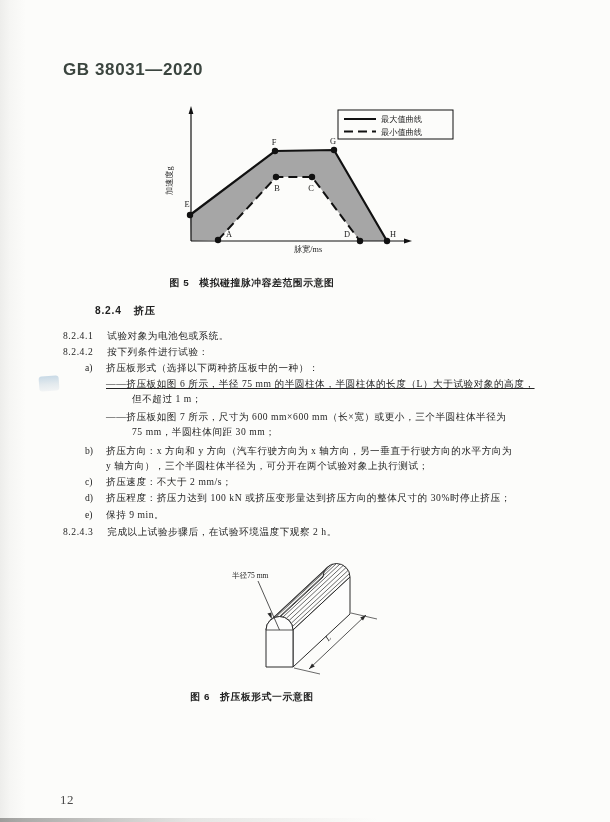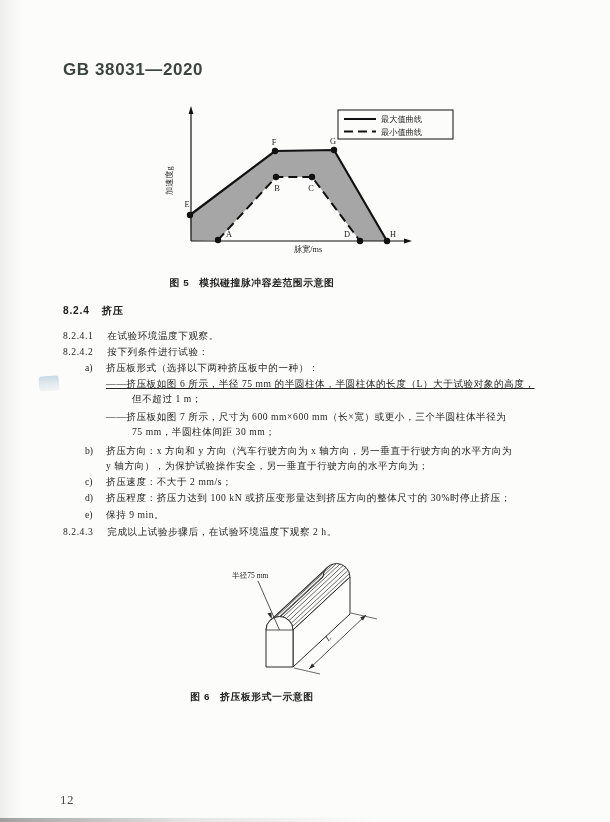--- a/index.html
+++ b/index.html
@@ -54,21 +54,21 @@
   .radius-label { font-size:7.6px; }
 
   .textblock-line {
     position:absolute; font-size:9.6px; letter-spacing:.55px;
     white-space:nowrap; color:#242424;
   }
   .sec-heading {
     font-family:"Liberation Sans","DejaVu Sans",sans-serif;
     font-weight:bold; font-size:10.2px; letter-spacing:.8px; color:#1e1e1e;
   }
-  .sec-heading .num { margin-right:12px; }
+  .sec-heading .num { margin-right:12px;margin-left:32px; }
   .clause .num { margin-right:14px; }
   .item-label { position:absolute; font-size:9.6px; color:#242424; }
   .page-number {
     position:absolute; left:60px; top:792px;
     font-size:13px; color:#4a4a4a; letter-spacing:.5px;
   }
 </style>
 </head>
 <body>
 
@@ -121,39 +121,39 @@
 
 <div class="fig-caption fig5-caption">
   <span class="cap-label">图 5</span><span>模拟碰撞脉冲容差范围示意图</span>
 </div>
 
 <div class="textblock-line sec-heading" style="left:63px; top:304px;">
   <span class="num">8.2.4</span><span>挤压</span>
 </div>
 
 <div class="textblock-line clause" style="left:63px; top:330px;">
-  <span class="num">8.2.4.1</span><span>在试验环境温度下观察。</span>
+  <span class="num">8.2.4.1</span><span>试验对象为电池包或系统。</span>
 </div>
 
 <div class="textblock-line clause" style="left:63px; top:346px;">
   <span class="num">8.2.4.2</span><span>按下列条件进行试验：</span>
 </div>
 
 <span class="item-label" style="left:85px; top:362px;">a)</span>
 <div class="textblock-line" style="left:106px; top:362px;text-align:right;">挤压板形式（选择以下两种挤压板中的一种）：</div>
 
 <div class="textblock-line" style="left:106px; top:378px;text-decoration:underline;">——挤压板如图 6 所示，半径 75 mm 的半圆柱体，半圆柱体的长度（L）大于试验对象的高度，</div>
 <div class="textblock-line" style="left:132px; top:393px;">但不超过 1 m；</div>
 
 <div class="textblock-line" style="left:106px; top:411px;">——挤压板如图 7 所示，尺寸为 600 mm×600 mm（长×宽）或更小，三个半圆柱体半径为</div>
 <div class="textblock-line" style="left:132px; top:426px;">75 mm，半圆柱体间距 30 mm；</div>
 
 <span class="item-label" style="left:85px; top:445px;">b)</span>
 <div class="textblock-line" style="left:106px; top:445px;">挤压方向：x 方向和 y 方向（汽车行驶方向为 x 轴方向，另一垂直于行驶方向的水平方向为</div>
-<div class="textblock-line" style="left:106px; top:460px;">y 轴方向），为保护试验操作安全，另一垂直于行驶方向的水平方向为；</div>
+<div class="textblock-line" style="left:106px; top:460px;">y 轴方向），三个半圆柱体半径为，可分开在两个试验对象上执行测试；</div>
 
 <span class="item-label" style="left:85px; top:476px;">c)</span>
 <div class="textblock-line" style="left:106px; top:476px;">挤压速度：不大于 2 mm/s；</div>
 
 <span class="item-label" style="left:85px; top:492px;">d)</span>
 <div class="textblock-line" style="left:106px; top:492px;">挤压程度：挤压力达到 100 kN 或挤压变形量达到挤压方向的整体尺寸的 30%时停止挤压；</div>
 
 <span class="item-label" style="left:85px; top:509px;">e)</span>
 <div class="textblock-line" style="left:106px; top:509px;">保持 9 min。</div>
 

